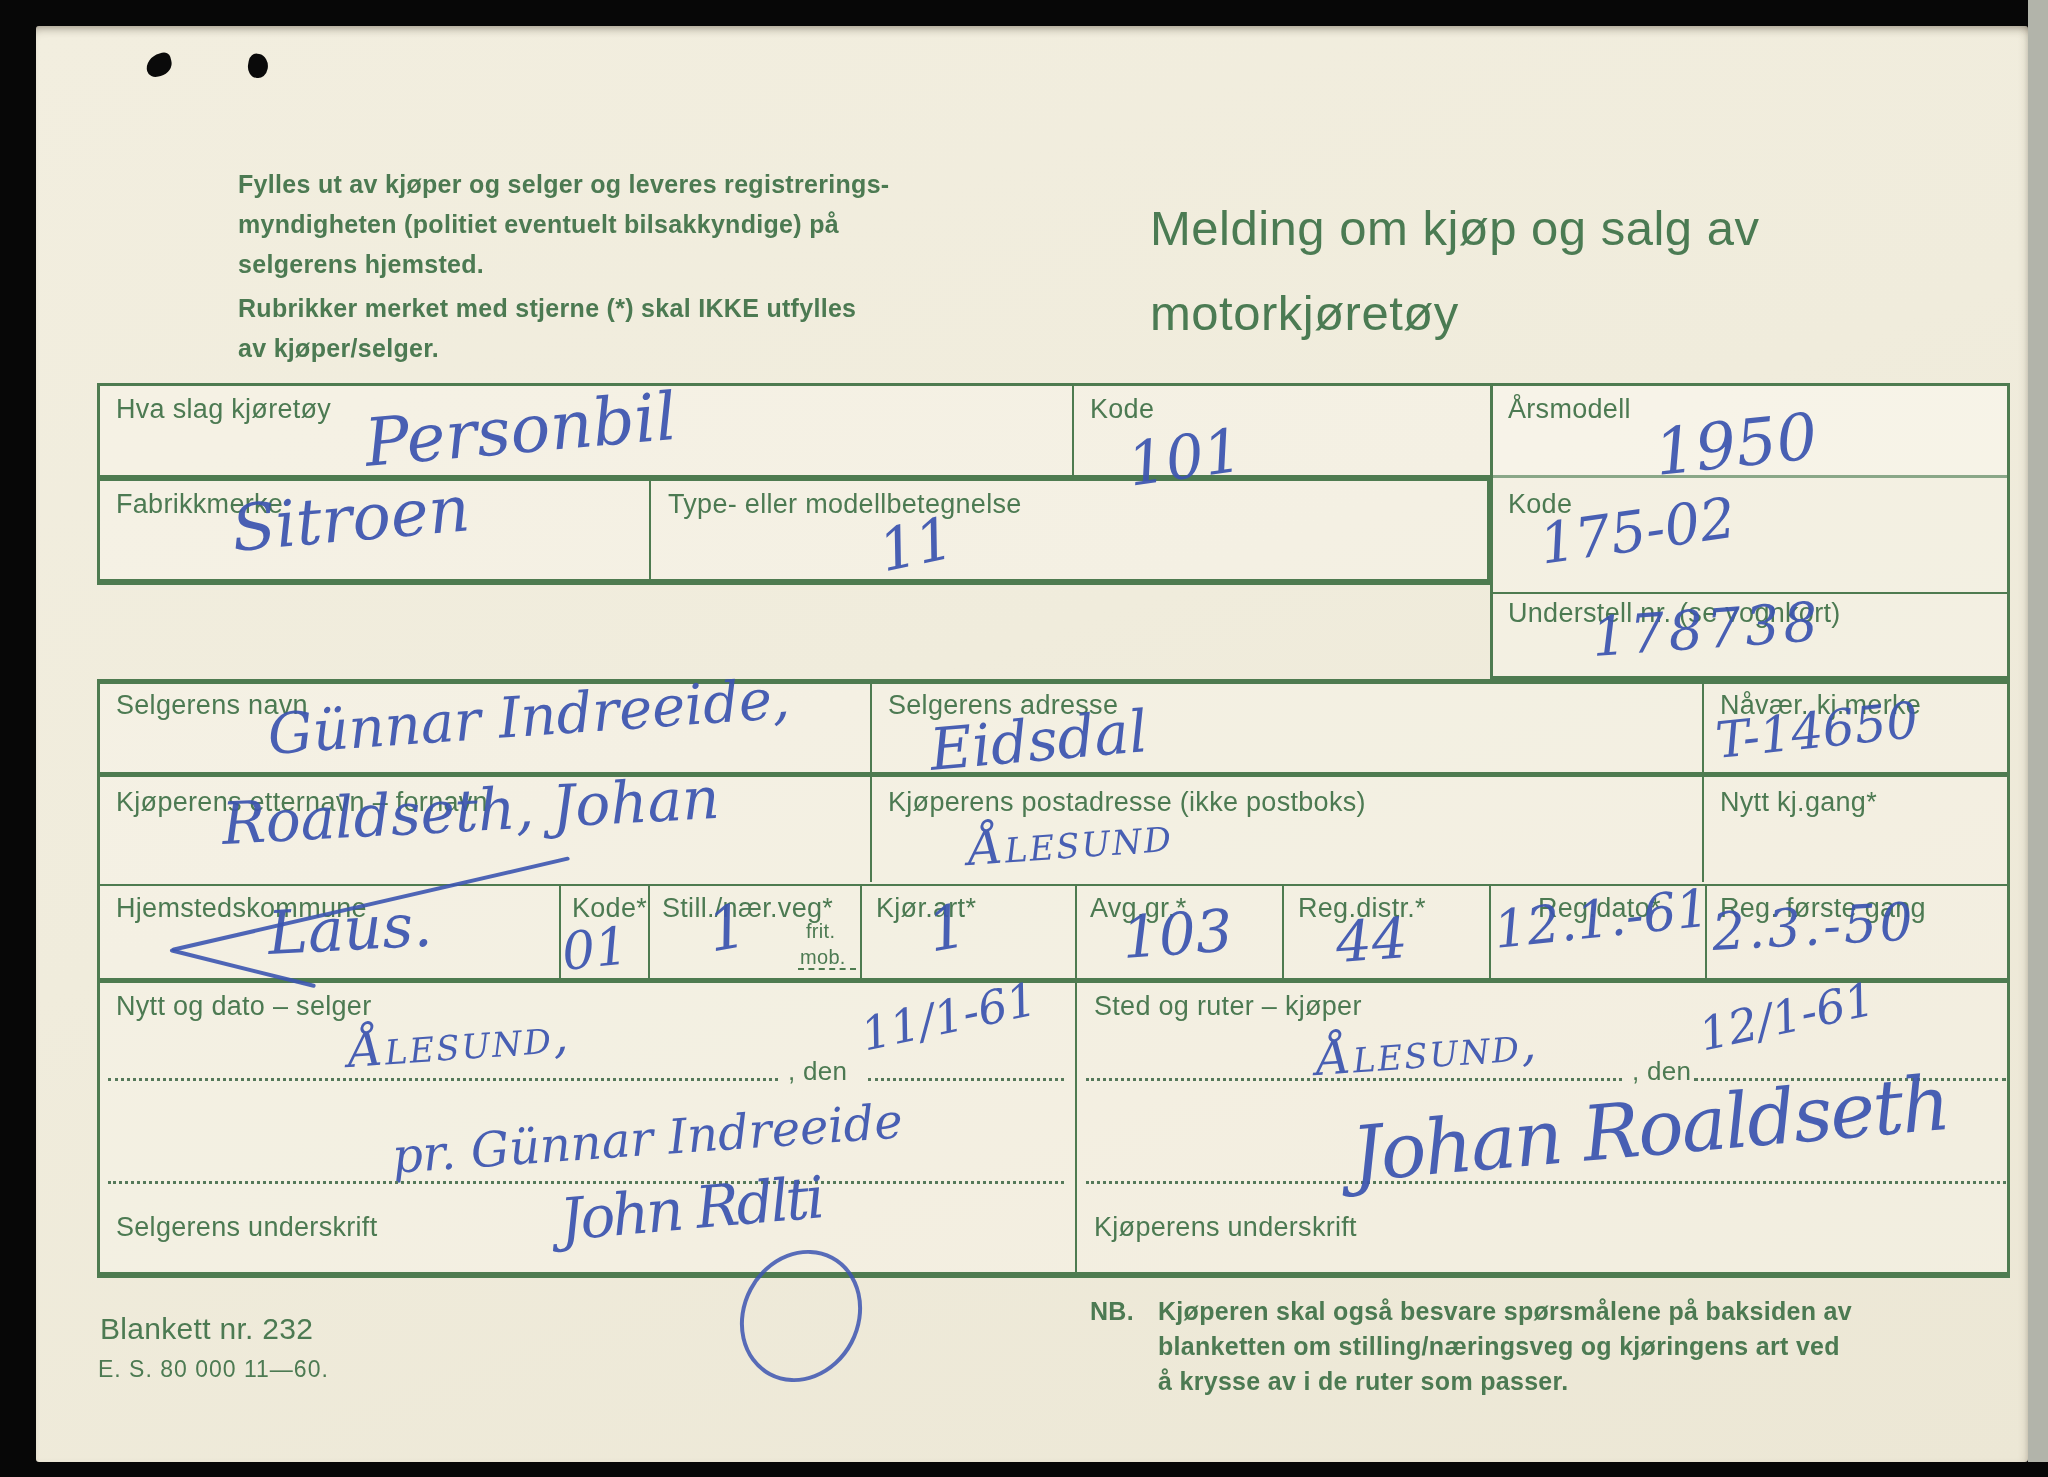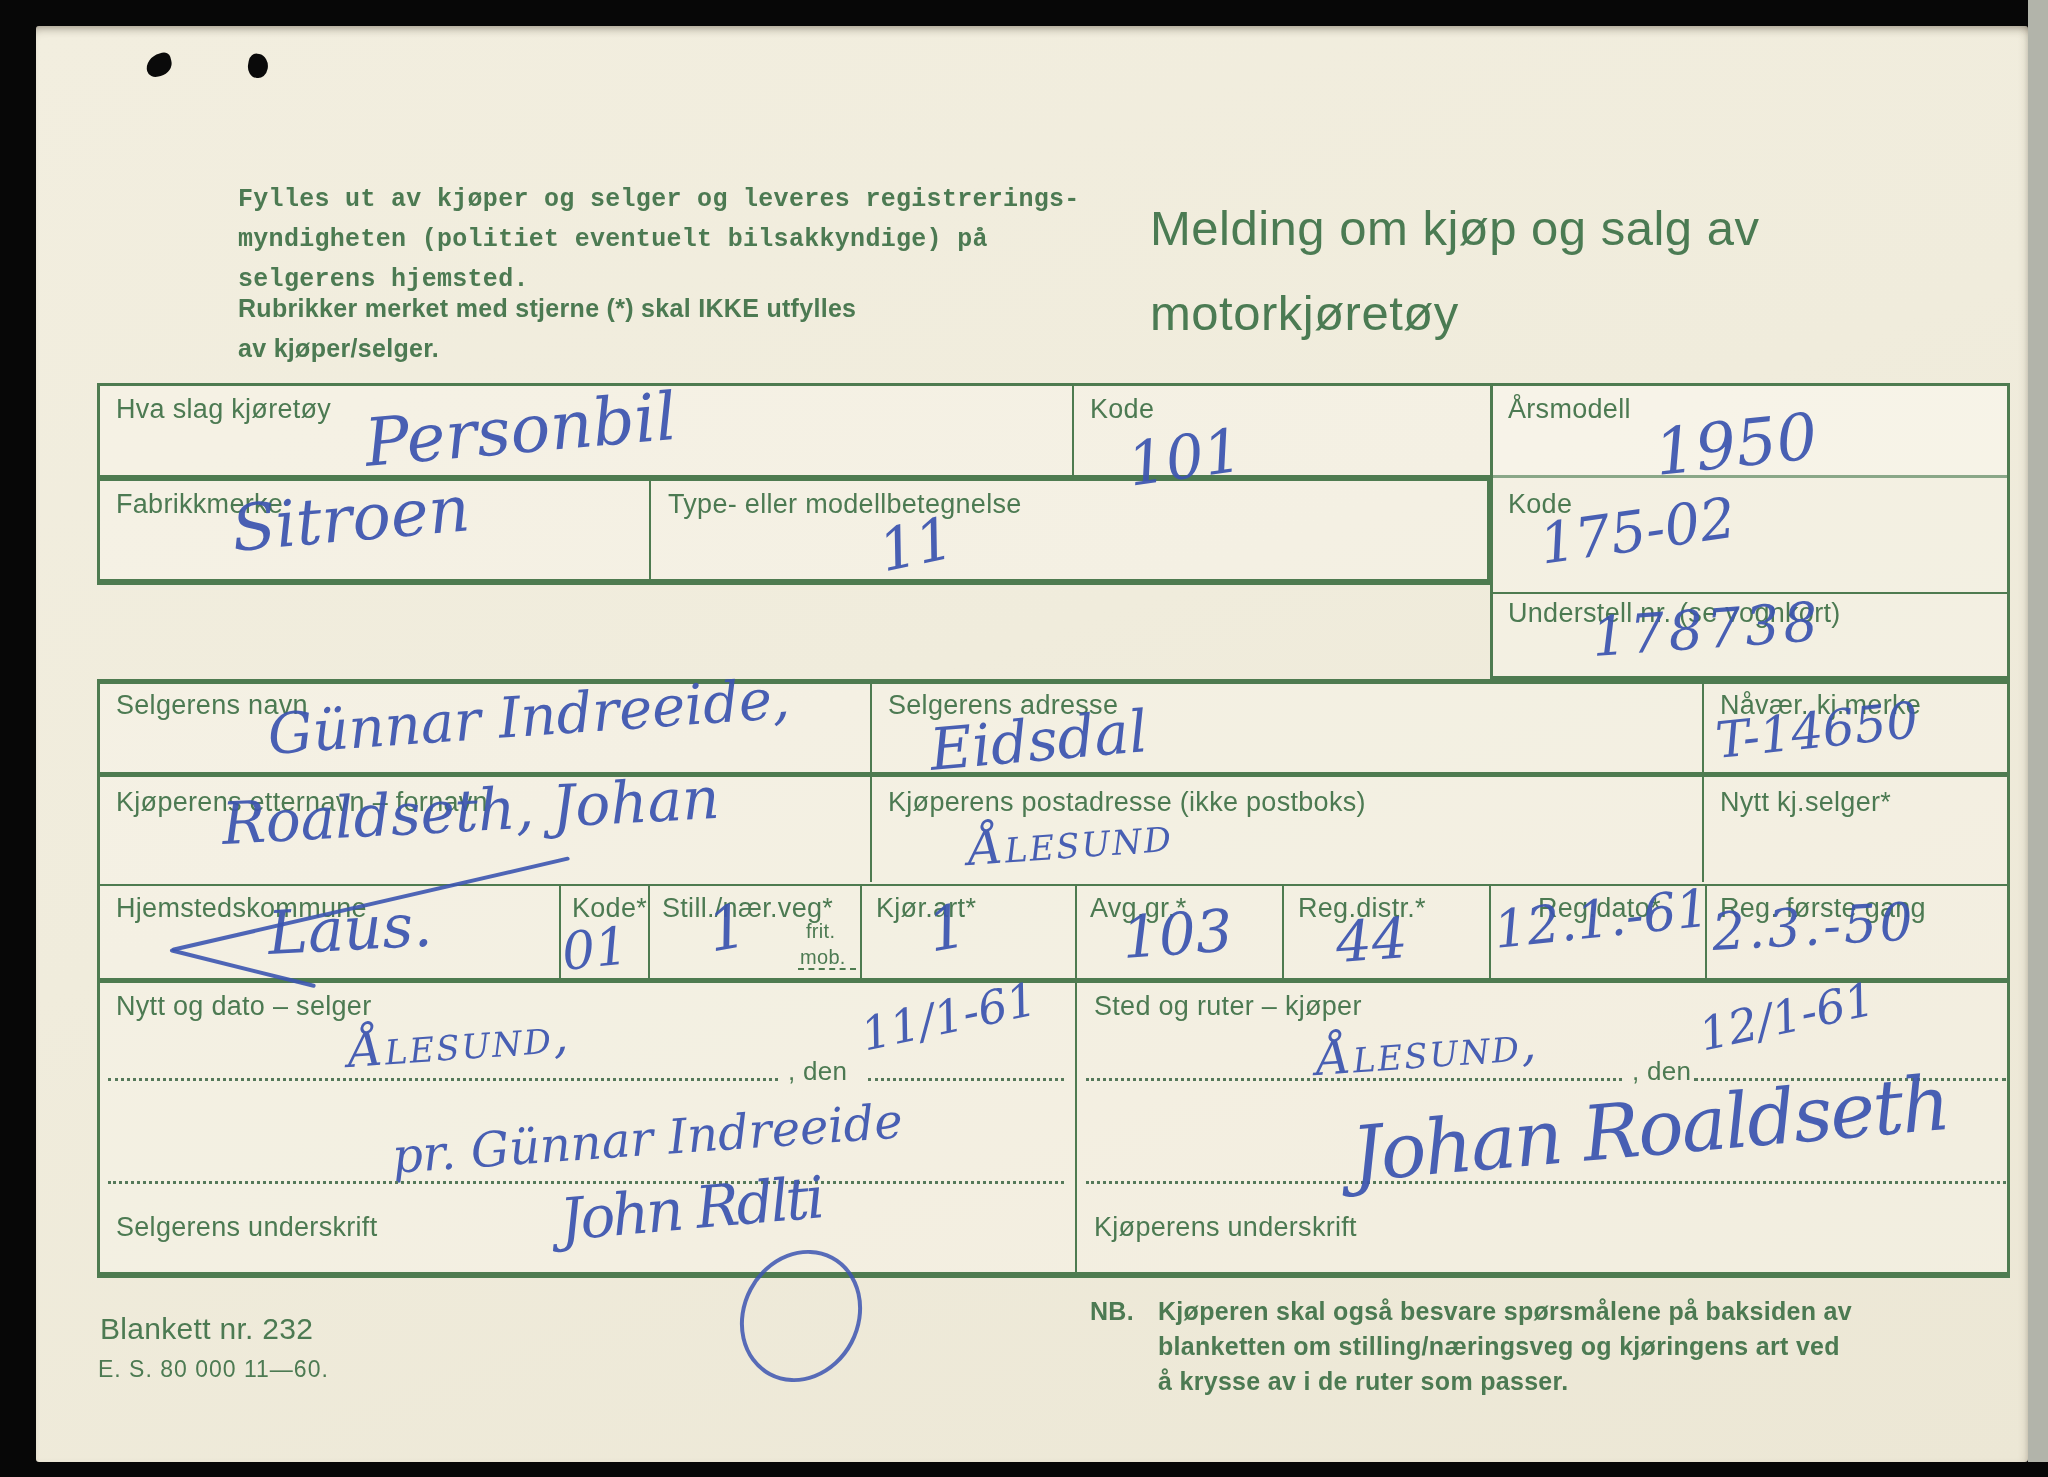--- a/index.html
+++ b/index.html
@@ -28,21 +28,21 @@
 </head>
 <body>
 
 <div id="canvas">
   <div id="paper"></div>
   <div id="grayStrip"></div>
 
   <div class="blob" style="left:146px;top:54px;width:26px;height:22px;border-radius:70% 30% 60% 40%;transform:rotate(-15deg);"></div>
   <div class="blob" style="left:248px;top:54px;width:20px;height:24px;border-radius:40% 60% 50% 55%;transform:rotate(10deg);"></div>
 
-  <div class="instr preline" style="left:238px;top:180px;font-family:Liberation Mono, monospace;">Fylles ut av kjøper og selger og leveres registrerings-
+  <div class="instr preline" style="left:238px;top:164px;">Fylles ut av kjøper og selger og leveres registrerings-
 myndigheten (politiet eventuelt bilsakkyndige) på
 selgerens hjemsted.</div>
   <div class="instr preline" style="left:238px;top:288px;">Rubrikker merket med stjerne (*) skal IKKE utfylles
 av kjøper/selger.</div>
   <div class="title preline" style="left:1150px;top:186px;">Melding om kjøp og salg av
 motorkjøretøy</div>
 
   <div class="cellbox" style="left:97px;top:383px;width:1913px;height:95px;"></div>
   <div class="cellbox" style="left:97px;top:478px;width:1393px;height:107px;border-bottom-width:6px;"></div>
   <div class="cellbox" style="left:1490px;top:383px;width:520px;height:296px;"></div>
@@ -80,21 +80,21 @@
   <div class="vline" style="left:1489px;top:886px;width:2px;height:92px;"></div>
   <div class="vline" style="left:1705px;top:886px;width:2px;height:92px;"></div>
   <div class="vline" style="left:1075px;top:982px;width:2px;height:294px;"></div>
   <div class="dash" style="left:798px;top:968px;width:58px;"></div>
 
   <div class="lbl" style="left:116px;top:690px;">Selgerens navn</div>
   <div class="lbl" style="left:888px;top:690px;">Selgerens adresse</div>
   <div class="lbl" style="left:1720px;top:690px;">Nåvær. kj.merke</div>
   <div class="lbl" style="left:116px;top:787px;">Kjøperens etternavn – fornavn</div>
   <div class="lbl" style="left:888px;top:787px;">Kjøperens postadresse (ikke postboks)</div>
-  <div class="lbl" style="left:1720px;top:787px;">Nytt kj.selger*</div>
+  <div class="lbl" style="left:1720px;top:787px;">Nytt kj.gang*</div>
   <div class="lbl" style="left:116px;top:893px;">Hjemstedskommune</div>
   <div class="lbl" style="left:572px;top:893px;">Kode*</div>
   <div class="lbl" style="left:662px;top:893px;">Still./nær.veg*</div>
   <div class="lbl sm" style="left:806px;top:920px;">frit.</div>
   <div class="lbl sm" style="left:800px;top:946px;">mob.</div>
   <div class="lbl" style="left:876px;top:893px;">Kjør.art*</div>
   <div class="lbl" style="left:1090px;top:893px;">Avg.gr.*</div>
   <div class="lbl" style="left:1298px;top:893px;">Reg.distr.*</div>
   <div class="lbl" style="left:1506px;top:893px;margin-left:32px;">Reg.dato*</div>
   <div class="lbl" style="left:1720px;top:893px;">Reg. første gang</div>

